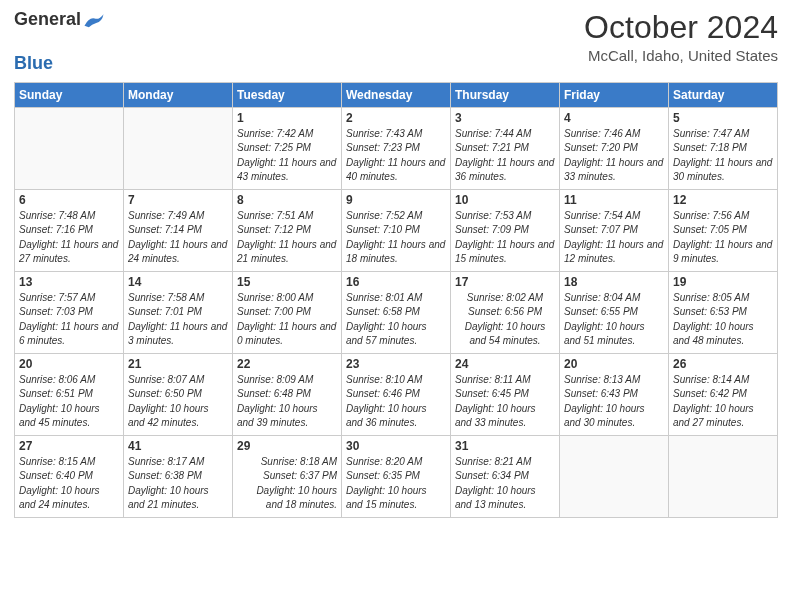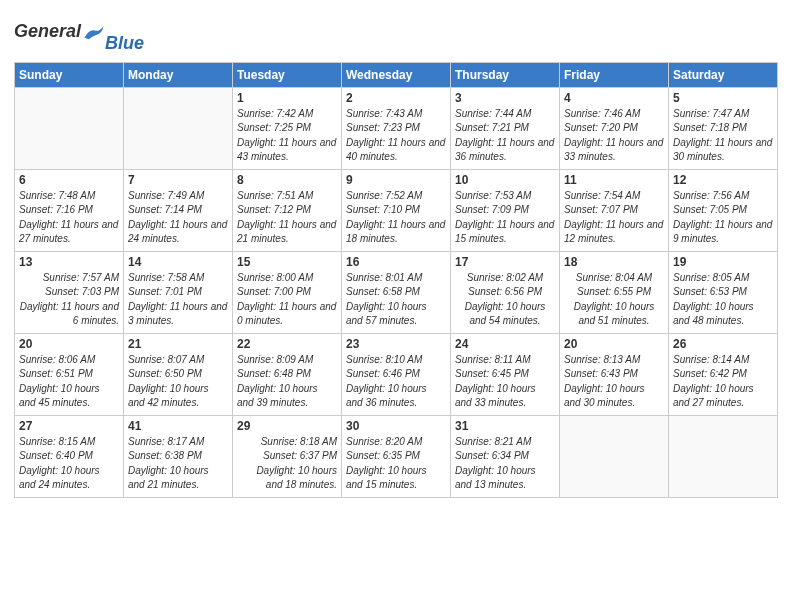--- a/index.html
+++ b/index.html
@@ -90,22 +90,21 @@
       line-height: 1.45;
       color: #333;
       font-style: italic;
     }
     .logo-wrapper {
       display: flex;
       align-items: center;
     }
     .logo-text-group {
       display: flex;
-      flex-direction: row;
-      font-style: italic;
+      flex-direction: column;
     }
     .logo-top-line {
       display: flex;
       align-items: center;
     }
   </style>
 </head>
 <body>
 
 <div class="container">
@@ -114,20 +113,24 @@
       <div class="logo-text-group">
         <div class="logo-top-line">
           <span class="logo-general">General</span>
 
           <svg class="logo-bird" viewBox="0 0 30 24" xmlns="http://www.w3.org/2000/svg">
             <path d="M2,20 Q8,8 16,10 Q22,12 28,4 Q26,14 18,16 Q12,18 8,22 Z" fill="#3a7bc8"></path>
           </svg>
         </div>
         <span class="logo-blue">Blue</span>
       </div>
+    </div>
+    <div class="title-block">
+      <div class="month-title">October 2024</div>
+      <div class="location-title">McCall, Idaho, United States</div>
     </div>
   </div>
 
   <table class="calendar-table">
     <thead>
       <tr>
         <th>Sunday</th>
         <th>Monday</th>
         <th>Tuesday</th>
         <th>Wednesday</th>
@@ -211,21 +214,21 @@
           <td>
             <span class="day-number">12</span>
             <div class="day-info" style="white-space: pre-line;">Sunrise: 7:56 AM
 Sunset: 7:05 PM
 Daylight: 11 hours and 9 minutes.</div>
           </td>
         </tr>
         <tr>
           <td>
             <span class="day-number">13</span>
-            <div class="day-info" style="white-space: pre-line; text-align: right;">Sunrise: 7:57 AM
+            <div class="day-info" style="white-space: pre-line;">Sunrise: 7:57 AM
 Sunset: 7:03 PM
 Daylight: 11 hours and 6 minutes.</div>
           </td>
           <td>
             <span class="day-number">14</span>
             <div class="day-info" style="white-space: pre-line;">Sunrise: 7:58 AM
 Sunset: 7:01 PM
 Daylight: 11 hours and 3 minutes.</div>
           </td>
           <td>
@@ -241,21 +244,21 @@
 Daylight: 10 hours and 57 minutes.</div>
           </td>
           <td>
             <span class="day-number">17</span>
             <div class="day-info" style="white-space: pre-line; text-align: center;">Sunrise: 8:02 AM
 Sunset: 6:56 PM
 Daylight: 10 hours and 54 minutes.</div>
           </td>
           <td>
             <span class="day-number">18</span>
-            <div class="day-info" style="white-space: pre-line; text-align: center;">Sunrise: 8:04 AM
+            <div class="day-info" style="white-space: pre-line;">Sunrise: 8:04 AM
 Sunset: 6:55 PM
 Daylight: 10 hours and 51 minutes.</div>
           </td>
           <td>
             <span class="day-number">19</span>
             <div class="day-info" style="white-space: pre-line;">Sunrise: 8:05 AM
 Sunset: 6:53 PM
 Daylight: 10 hours and 48 minutes.</div>
           </td>
         </tr>

